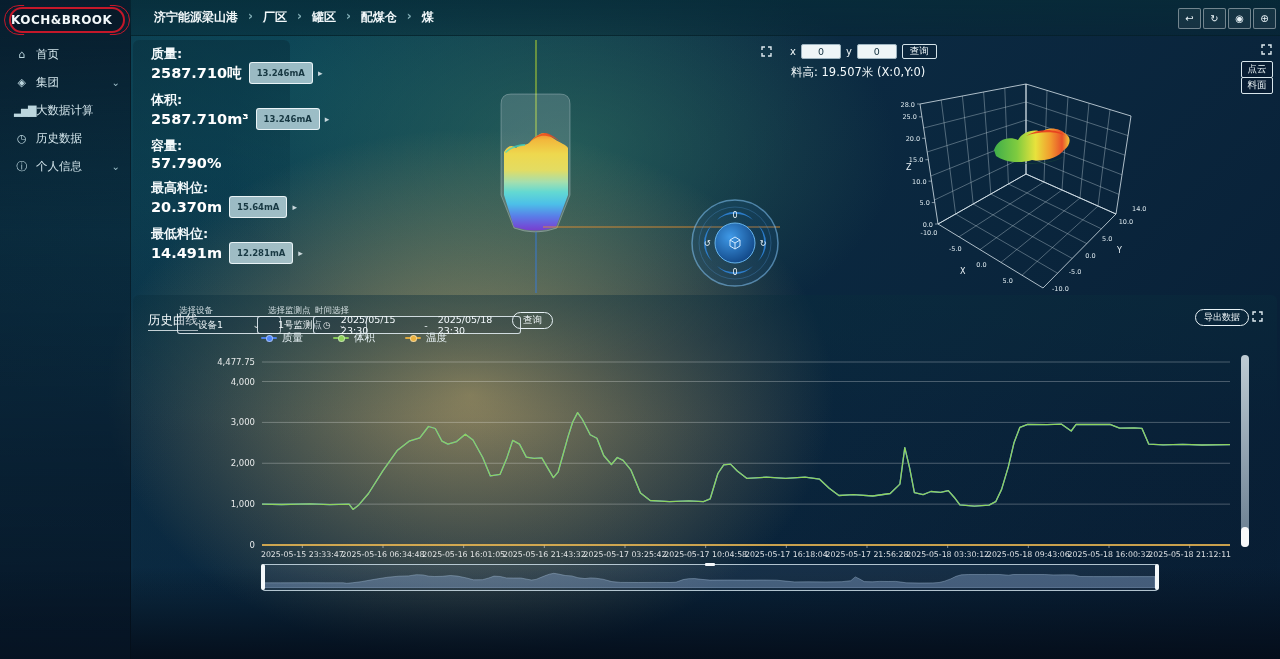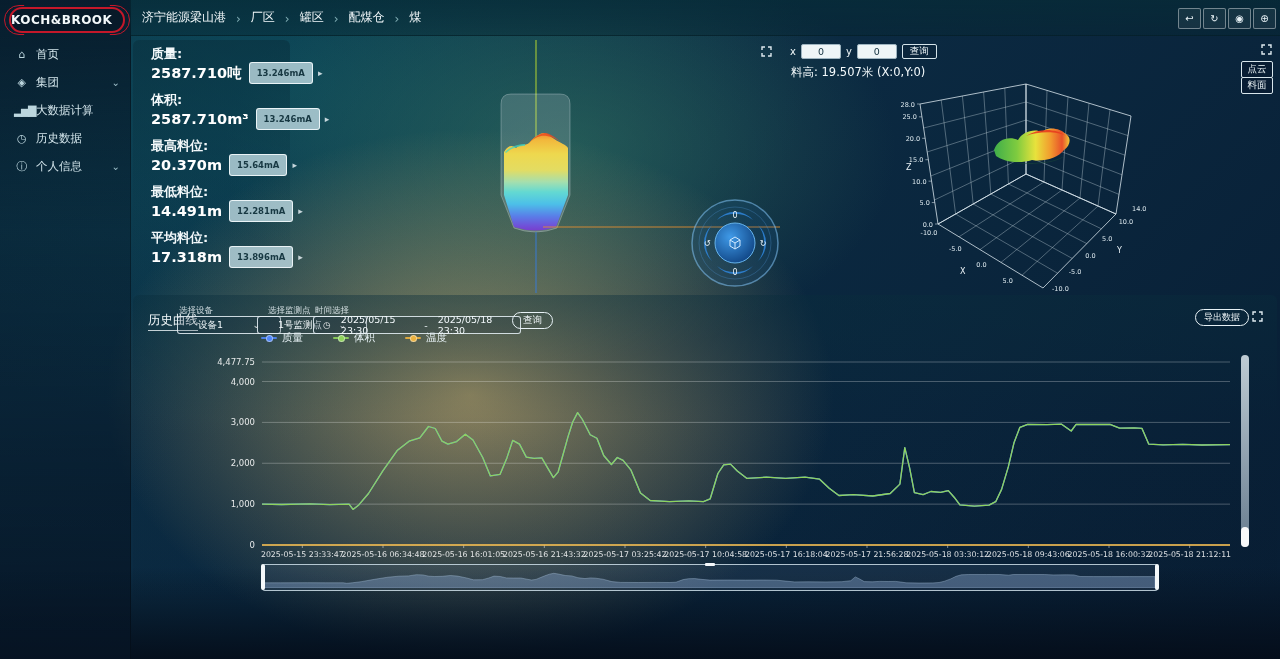--- a/index.html
+++ b/index.html
@@ -26,21 +26,21 @@
   .logo::after{clip-path:inset(0 0 0 84%);}
   .logo-text{font-size:12px;font-weight:bold;letter-spacing:0.5px;color:#f4f8fa;}
   .menu{position:absolute;left:0;top:40px;width:130px;}
   .menu-item{height:28px;display:flex;align-items:center;gap:8px;padding-left:14px;font-size:11.5px;color:#d4e6ec;cursor:pointer;}
   .menu-item .mi-icon{width:14px;font-size:11px;text-align:center;color:#bcd6de;letter-spacing:-1.5px;}
   .menu-item .mi-chevron{margin-left:auto;margin-right:10px;font-size:10px;color:#9fc0ca;}
   
   .topbar{position:absolute;left:130px;top:0;width:1150px;height:35px;
     background:linear-gradient(180deg, rgba(6,42,54,0.75), rgba(6,38,50,0.45));
     border-bottom:1px solid rgba(0,0,0,0.2);display:flex;align-items:center;}
-  .breadcrumb{display:flex;align-items:flex-end;gap:10px;padding-left:12px;font-size:12px;font-weight:normal;}
+  .breadcrumb{display:flex;align-items:flex-start;gap:10px;padding-left:24px;font-size:12px;font-weight:bold;}
   .bc-item{color:#f2f8fa;cursor:pointer;}
   .bc-sep{color:rgba(170,215,220,0.75);font-size:12px;}
   .header-actions{position:absolute;right:4px;top:8px;display:flex;gap:2px;}
   .ha-btn{width:21px;height:19px;border:1px solid rgba(255,255,255,0.4);border-radius:2px;
     background:rgba(255,255,255,0.06);display:flex;align-items:center;justify-content:center;
     font-size:10px;color:#e8f2f6;cursor:pointer;}
   
   .panel{position:absolute;border-radius:6px;}
   .stats-panel{left:133px;top:40px;width:157px;height:252px;background:linear-gradient(180deg, rgba(9,48,62,0.6), rgba(9,48,62,0.10) 65%, rgba(9,48,62,0.02) 100%);}
   .silo-panel{left:293px;top:40px;width:487px;height:253px;}
@@ -170,40 +170,38 @@
         </div>
         <div class="stat">
           <div class="stat-label">体积:</div>
           <div class="stat-row">
             <span class="stat-value">2587.710m³</span>
             <span class="badge">13.246mA</span>
             <span class="badge-arrow">▸</span>
           </div>
         </div>
         <div class="stat">
+          <div class="stat-label">容量:</div>
+          <div class="stat-row">
+            <span class="stat-value">57.790%</span>
+          </div>
+        </div>
+        <div class="stat">
           <div class="stat-label">最高料位:</div>
           <div class="stat-row">
             <span class="stat-value">20.370m</span>
             <span class="badge">15.64mA</span>
             <span class="badge-arrow">▸</span>
           </div>
         </div>
         <div class="stat">
           <div class="stat-label">最低料位:</div>
           <div class="stat-row">
             <span class="stat-value">14.491m</span>
             <span class="badge">12.281mA</span>
-            <span class="badge-arrow">▸</span>
-          </div>
-        </div>
-        <div class="stat">
-          <div class="stat-label">平均料位:</div>
-          <div class="stat-row">
-            <span class="stat-value">17.318m</span>
-            <span class="badge">13.896mA</span>
             <span class="badge-arrow">▸</span>
           </div>
         </div>
       </div>
   </section>
 
   <section class="panel silo-panel">
     <svg id="silo-svg" width="487" height="253" viewBox="0 0 487 253">
       <defs>
         <linearGradient id="gFill" x1="0" y1="92" x2="0" y2="192" gradientUnits="userSpaceOnUse">

